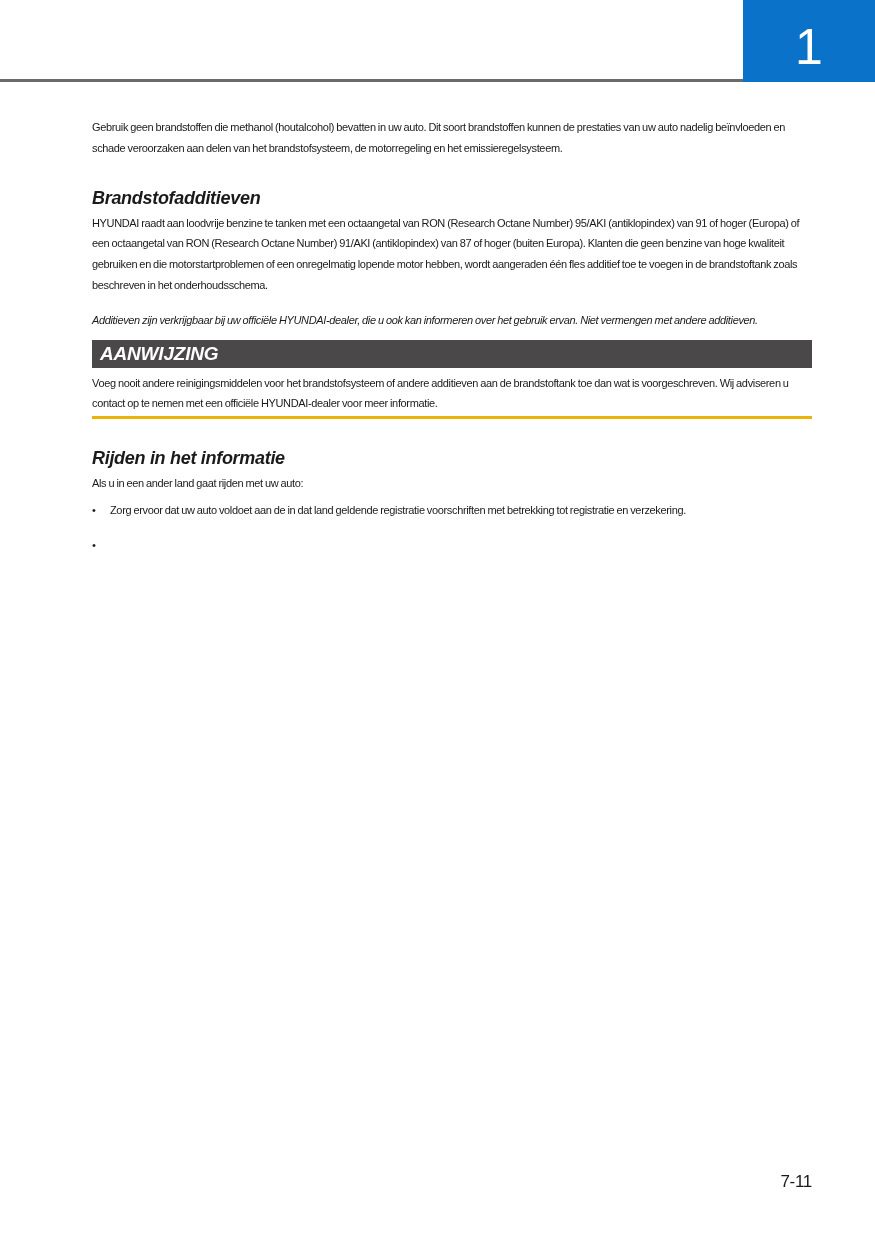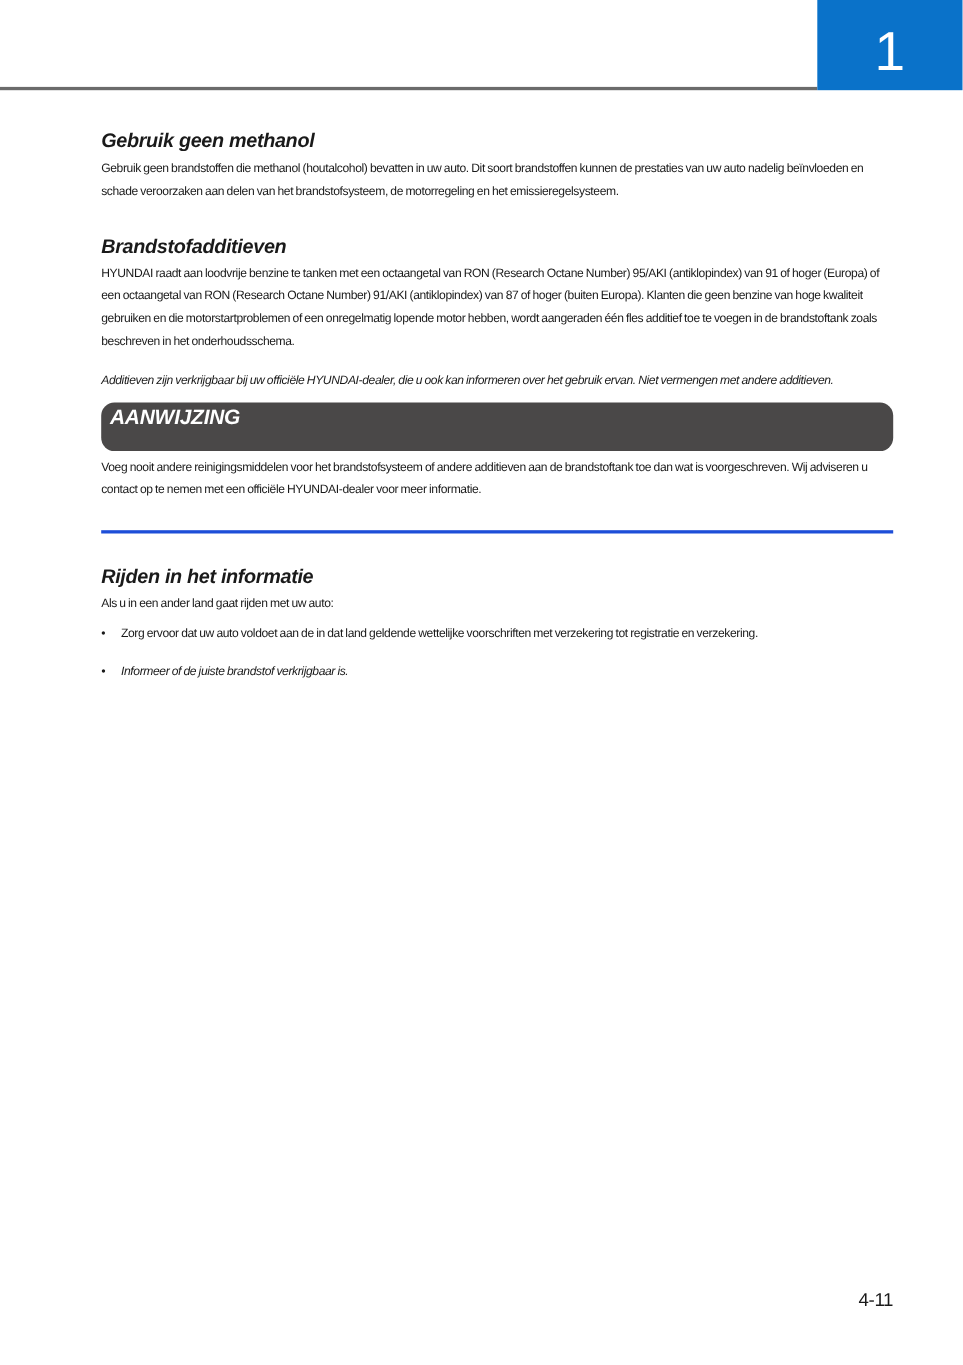--- a/index.html
+++ b/index.html
@@ -9,40 +9,39 @@
   .chapter-tab { position: absolute; left: 743px; top: 0; width: 132px; height: 82px; background: #0a72c9;
                  color: #ffffff; font-size: 50px; line-height: 94px; text-align: center; font-weight: normal; }
   .content { position: absolute; left: 92px; top: 117px; width: 720px; }
   .h { font-weight: bold; font-style: italic; font-size: 18px; line-height: 22px; margin: 0 0 4px 0;
        letter-spacing: -0.3px; }
   .p { font-size: 11px; line-height: 20.8px; margin: 0; letter-spacing: -0.35px; word-spacing: -0.5px; }
   .p + .p { margin-top: 14px; font-style: italic; }
   .sec { margin-bottom: 28px; }
   .sec.b { margin-bottom: 9px; }
   .note-bar { background: #4a4848; color: #ffffff; font-weight: bold; font-style: italic; font-size: 19px;
-              line-height: 28px; height: 44px; padding-left: 8px; letter-spacing: -0.2px; border-radius: 12px; }
-  .note-body { padding-top: 5px; padding-bottom: 26px; border-bottom: 3px solid #1d4ed8; margin-bottom: 28px; }
+              line-height: 28px; height: 28px; padding-left: 8px; letter-spacing: -0.2px; }
+  .note-body { padding-top: 5px; padding-bottom: 2px; border-bottom: 3px solid #eab308; margin-bottom: 28px; }
   ul.bullets { list-style: none; margin: 6px 0 0 0; padding: 0; }
   ul.bullets li { position: relative; padding-left: 18px; }
   ul.bullets li + li { margin-top: 6px; }
   .bullet { position: absolute; left: 0; top: 0; }
   .page-number { position: absolute; right: 63px; top: 1172px; font-size: 17px; letter-spacing: -0.3px; }
 </style>
 </head>
 <body>
 
 <div class="header-rule"></div>
 <div class="chapter-tab">
   <span>1</span>
 </div>
 
 <div class="content">
 
   <div class="sec">
-    <h2 class="h">Gebruik geen methanol</h2>
     <p class="p">Gebruik geen brandstoffen die methanol (houtalcohol) bevatten in uw auto. Dit soort brandstoffen kunnen de prestaties van uw auto nadelig beïnvloeden en schade veroorzaken aan delen van het brandstofsysteem, de motorregeling en het emissieregelsysteem.</p>
   </div>
 
   <div class="sec b">
     <h2 class="h">Brandstofadditieven</h2>
     <p class="p">HYUNDAI raadt aan loodvrije benzine te tanken met een octaangetal van RON (Research Octane Number) 95/AKI (antiklopindex) van 91 of hoger (Europa) of een octaangetal van RON (Research Octane Number) 91/AKI (antiklopindex) van 87 of hoger (buiten Europa). Klanten die geen benzine van hoge kwaliteit gebruiken en die motorstartproblemen of een onregelmatig lopende motor hebben, wordt aangeraden één fles additief toe te voegen in de brandstoftank zoals beschreven in het onderhoudsschema.</p>
     <p class="p">Additieven zijn verkrijgbaar bij uw officiële HYUNDAI-dealer, die u ook kan informeren over het gebruik ervan. Niet vermengen met andere additieven.</p>
   </div>
 
   <div class="note">
@@ -51,24 +50,23 @@
       <p class="p">Voeg nooit andere reinigingsmiddelen voor het brandstofsysteem of andere additieven aan de brandstoftank toe dan wat is voorgeschreven. Wij adviseren u contact op te nemen met een officiële HYUNDAI-dealer voor meer informatie.</p>
     </div>
   </div>
 
   <div class="sec">
     <h2 class="h">Rijden in het informatie</h2>
     <p class="p">Als u in een ander land gaat rijden met uw auto:</p>
     <ul class="bullets">
       <li class="p">
         <span class="bullet">•</span>
-        <span>Zorg ervoor dat uw auto voldoet aan de in dat land geldende wettelijke voorschriften met verzekering tot registratie en verzekering.</span>
+        <span>Zorg ervoor dat uw auto voldoet aan de in dat land geldende registratie voorschriften met betrekking tot registratie en verzekering.</span>
       </li>
       <li class="p">
         <span class="bullet">•</span>
-        <span>Informeer of de juiste brandstof verkrijgbaar is.</span>
       </li>
     </ul>
   </div>
 
 </div>
 
-<div class="page-number">4-11</div>
+<div class="page-number">7-11</div>
 
 </body></html>

